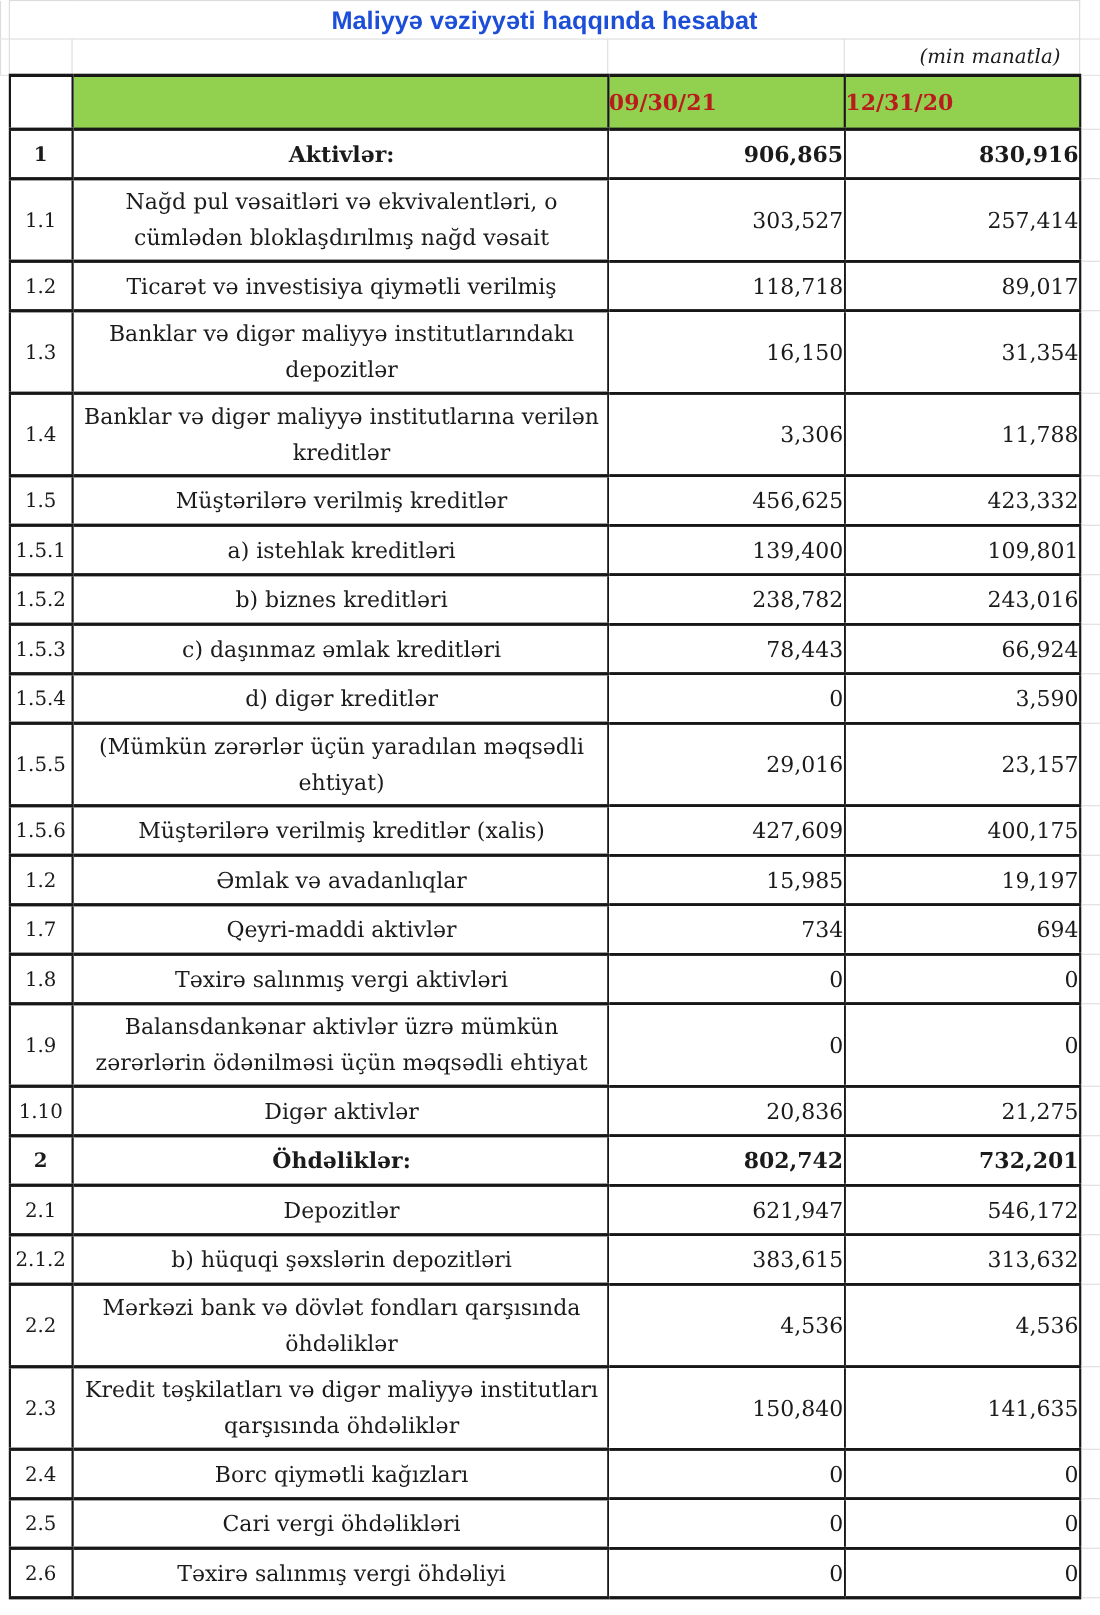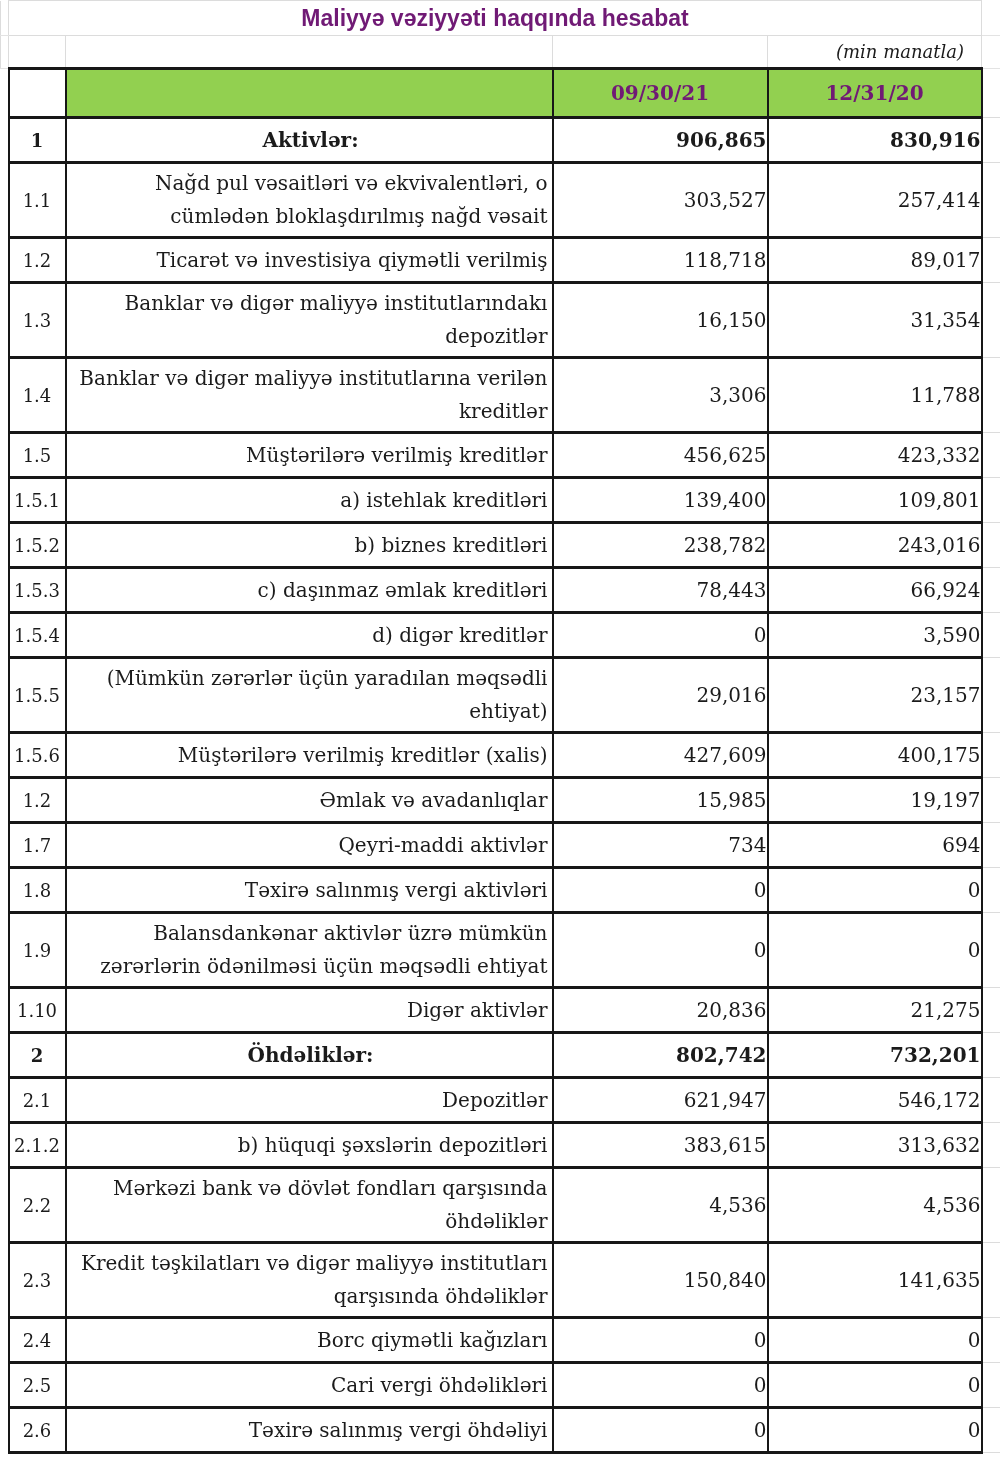--- a/index.html
+++ b/index.html
@@ -18,21 +18,21 @@
   td { padding: 0; vertical-align: middle; overflow: hidden; }
 
   
   tr.lightrow td { border: 1px solid #dcdcdc; height: 34px; background: #fff; }
   tr.lightrow td.gut { border-top: none; border-bottom: 1px solid #e3e3e3; }
   td.title-cell {
     font-family: "Liberation Sans", "DejaVu Sans", sans-serif;
     font-weight: bold;
     font-size: 23px;
     text-align: center;
-    color: #701a75;
+    color: #1d4ed8;
   }
   tr.unitrow td { height: 31px; }
   td.unit-cell {
     font-style: italic;
     font-size: 18px;
     text-align: right;
     padding-right: 17px;
     white-space: nowrap;
   }
 
@@ -45,33 +45,32 @@
   
   tr.hdr td.gut, tr.data td.gut, tr.partial td.gut { border: none; background: #fff; }
   tr.data td.gut-r, tr.hdr td.gut-r, tr.partial td.gut-r { border-bottom: 1px solid #dcdcdc; }
 
   
   tr.hdr td { height: 46px; }
   tr.hdr td.green { background: var(--green, #92D050); }
   tr.hdr td.datecell {
     font-weight: bold;
     font-size: 20px;
-    text-align: center;
-    color: #701a75;
+    color: #b91c1c;
   }
 
   
   tr.data td { height: 36px; font-size: 20px; background: #fff; }
   tr.data td.num {
     text-align: center;
     font-size: 18px;
     padding: 0 1px;
   }
   tr.data td.lbl {
-    text-align: right;
+    text-align: center;
     line-height: 33px;
     padding: 3px 4px 3px 7px;
   }
   tr.data td.val {
     text-align: right;
     position: relative;
   }
   tr.data.section td.num, tr.data.section td.val { font-weight: bold; }
   tr.data.section td.lbl { text-align: center; font-weight: bold; }
 </style>

